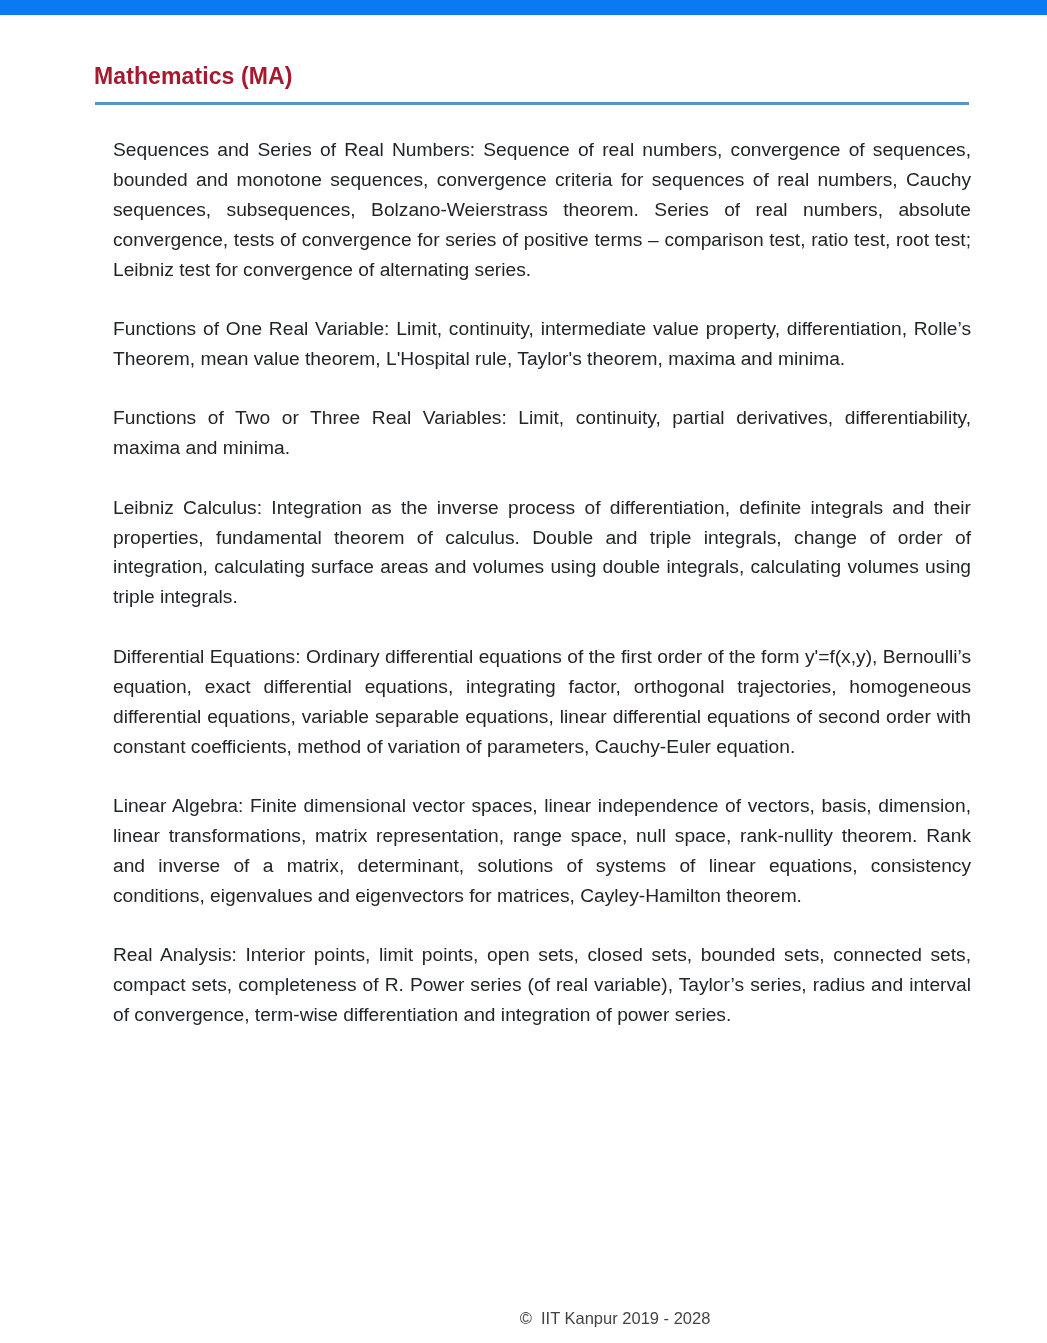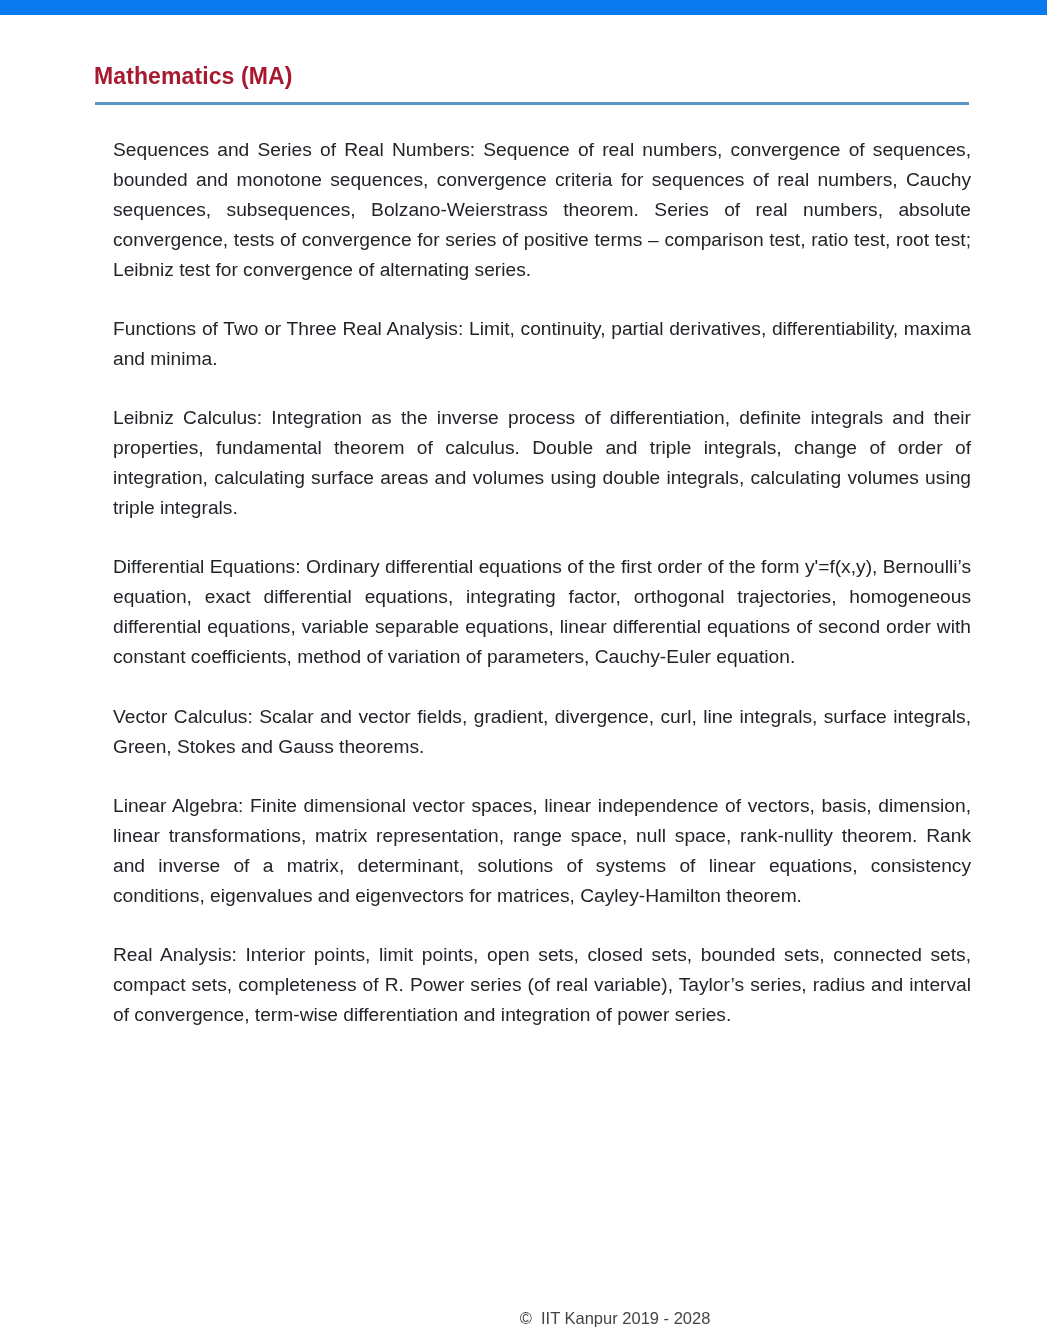--- a/index.html
+++ b/index.html
@@ -18,24 +18,24 @@
 </head>
 <body>
 
 <div class="topbar"></div>
 
 <h1 class="title">Mathematics (MA)</h1>
 <div class="rule"></div>
 
 <div class="content">
   <p class="para"><b>Sequences and Series of Real Numbers:</b> <span>Sequence of real numbers, convergence of sequences, bounded and monotone sequences, convergence criteria for sequences of real numbers, Cauchy sequences, subsequences, Bolzano-Weierstrass theorem. Series of real numbers, absolute convergence, tests of convergence for series of positive terms – comparison test, ratio test, root test; Leibniz test for convergence of alternating series.</span></p>
-  <p class="para"><b>Functions of Two or Three Real Analysis:</b> <span>Limit, continuity, partial derivatives, differentiability, maxima and minima.</span></p>
+  <p class="para"><b>Functions of One Real Variable:</b> <span>Limit, continuity, intermediate value property, differentiation, Rolle’s Theorem, mean value theorem, L'Hospital rule, Taylor's theorem, maxima and minima.</span></p>
+  <p class="para"><b>Functions of Two or Three Real Variables:</b> <span>Limit, continuity, partial derivatives, differentiability, maxima and minima.</span></p>
   <p class="para"><b>Leibniz Calculus:</b> <span>Integration as the inverse process of differentiation, definite integrals and their properties, fundamental theorem of calculus. Double and triple integrals, change of order of integration, calculating surface areas and volumes using double integrals, calculating volumes using triple integrals.</span></p>
   <p class="para"><b>Differential Equations:</b> <span>Ordinary differential equations of the first order of the form y'=f(x,y), Bernoulli’s equation, exact differential equations, integrating factor, orthogonal trajectories, homogeneous differential equations, variable separable equations, linear differential equations of second order with constant coefficients, method of variation of parameters, Cauchy-Euler equation.</span></p>
-  <p class="para"><b>Vector Calculus:</b> <span>Scalar and vector fields, gradient, divergence, curl, line integrals, surface integrals, Green, Stokes and Gauss theorems.</span></p>
   <p class="para"><b>Linear Algebra:</b> <span>Finite dimensional vector spaces, linear independence of vectors, basis, dimension, linear transformations, matrix representation, range space, null space, rank-nullity theorem. Rank and inverse of a matrix, determinant, solutions of systems of linear equations, consistency conditions, eigenvalues and eigenvectors for matrices, Cayley-Hamilton theorem.</span></p>
   <p class="para"><b>Real Analysis:</b> <span>Interior points, limit points, open sets, closed sets, bounded sets, connected sets, compact sets, completeness of R. Power series (of real variable), Taylor’s series, radius and interval of convergence, term-wise differentiation and integration of power series.</span></p>
 </div>
 
 <div class="footer">
   <span>©</span>&nbsp;
   <span>IIT Kanpur 2019 - 2028</span>
 </div>
 
 </body></html>

